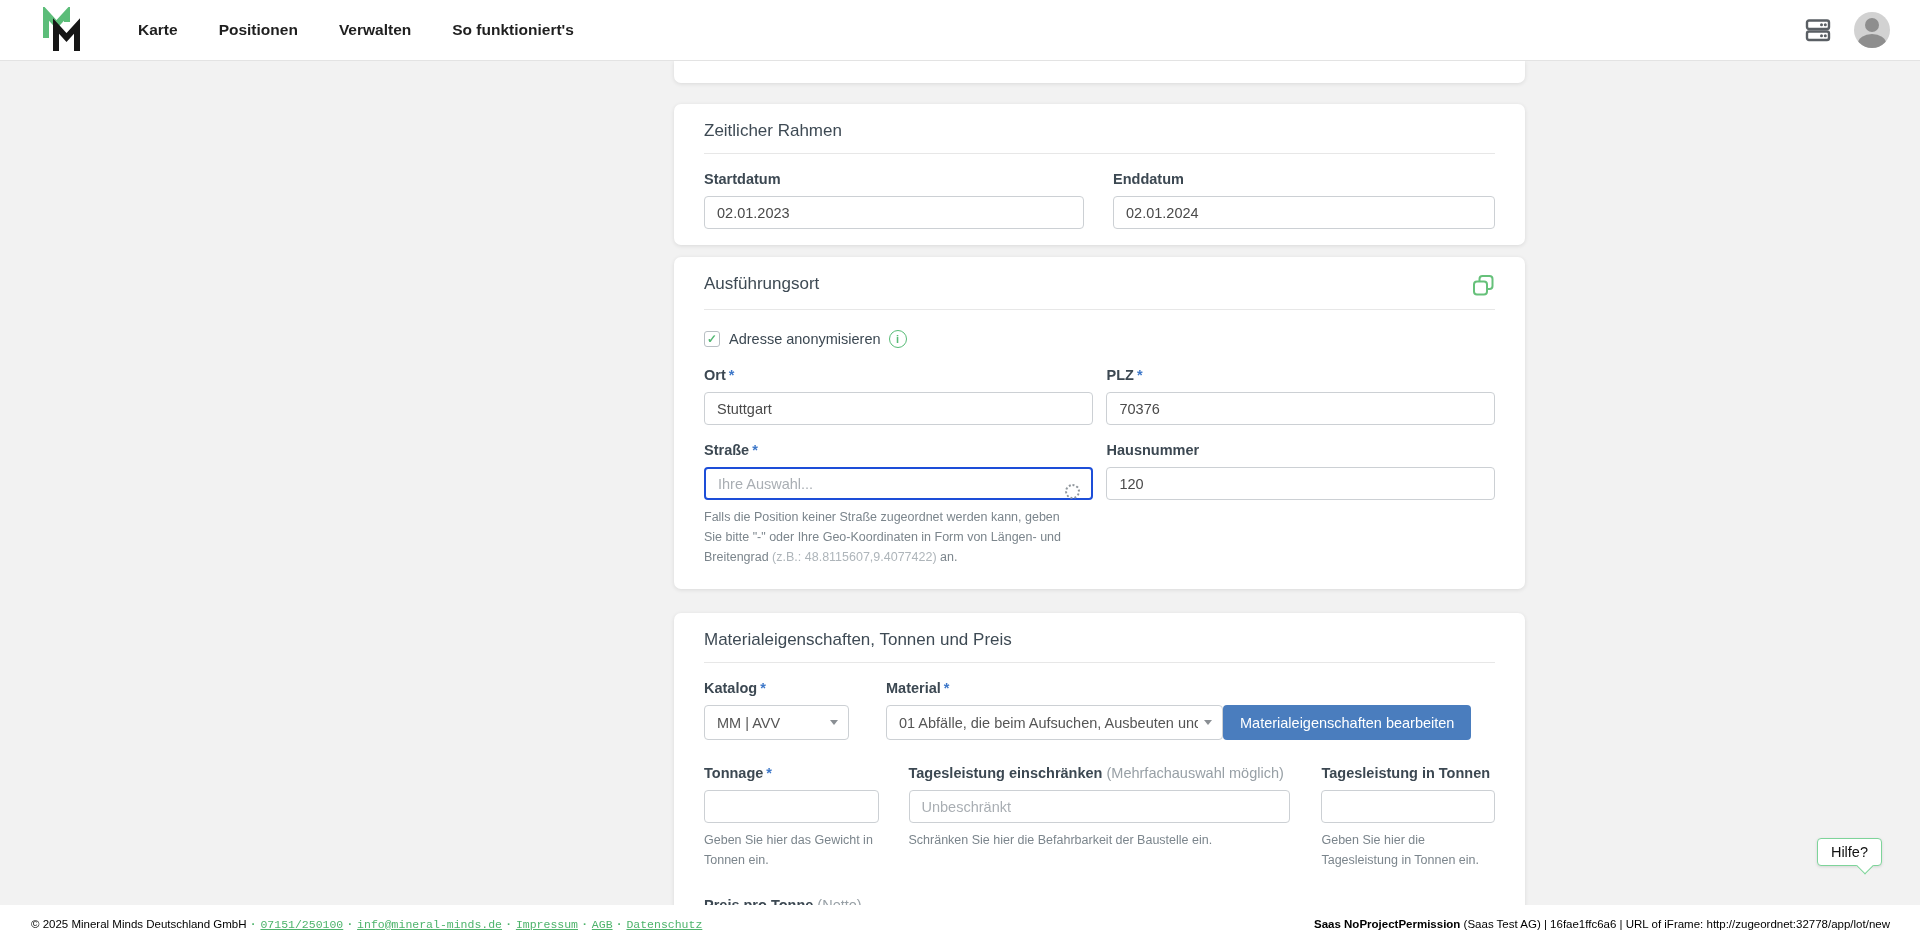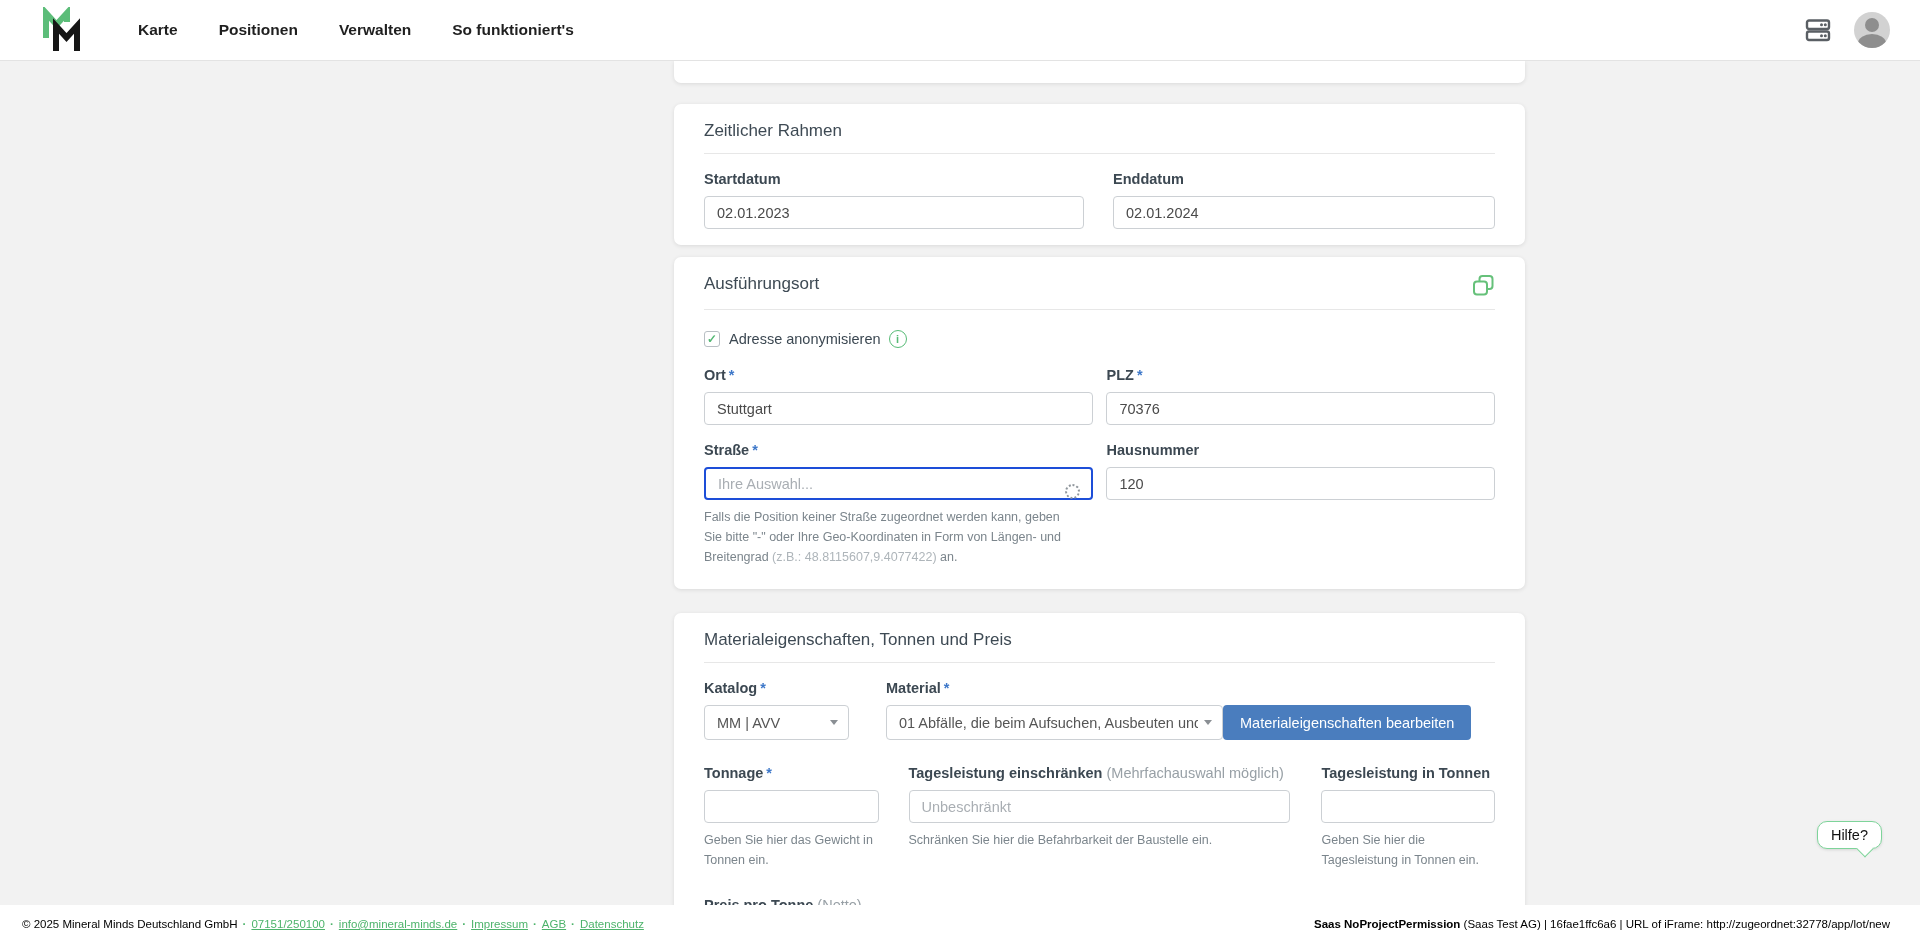--- a/index.html
+++ b/index.html
@@ -75,33 +75,33 @@
     margin-left:6px; flex:none; }
 
   .btn-primary { height:35px; background:#4a7dbe; color:#fff; border:none;
     border-radius:4px; font-family:"Liberation Sans",sans-serif; font-size:14.5px;
     padding:0 17px; cursor:pointer; }
 
   
   .copy-icon { width:23px; height:23px; cursor:pointer; }
 
   
-  .help-bubble { position:fixed; right:38px; bottom:94px; background:#fff;
-    border:1px solid #7ed49a; border-radius:10px; padding:5px 13px; font-size:14.5px;
+  .help-bubble { position:fixed; right:38px; bottom:77px; background:#fff;
+    border:1px solid #7ed49a; border-radius:4px; padding:5px 13px; font-size:14.5px;
     color:#111; z-index:30; box-shadow:0 1px 3px rgba(0,0,0,.12); cursor:pointer; }
   .help-bubble::after { content:""; position:absolute; right:10px; bottom:-6.5px;
     width:11px; height:11px; background:#fff; transform:rotate(45deg);
     border-right:1px solid #7ed49a; border-bottom:1px solid #7ed49a; }
 
   
   .footer { position:fixed; bottom:0; left:0; width:1920px; height:38px;
     background:#fff; display:flex; align-items:center; justify-content:space-between;
-    padding:0 30px 0 22px; z-index:25; font-size:11.5px; color:#000; }
+    padding:0 30px 0 31px; z-index:25; font-size:11.5px; color:#000; }
   .footer-left { display:flex; align-items:center; white-space:nowrap; }
-  .footer a, .flink { color:#4db36b; text-decoration:underline; cursor:pointer; }
+  .footer a, .flink { color:#4db36b; text-decoration:underline; cursor:pointer;font-family:Liberation Mono, monospace; }
   .fsep { color:#4db36b; margin:0 5px; font-weight:700; }
   .footer-right { white-space:nowrap; }
   .footer-right .bold { font-weight:700; }
 </style>
 </head>
 <body>
 
 <header class="navbar">
   <svg class="logo" viewBox="0 0 44 46">
     <path d="M5 31 L5 6 L15.5 17.5 L26 6 L26 15" fill="none" stroke="#5cbd79" stroke-width="6"></path>

